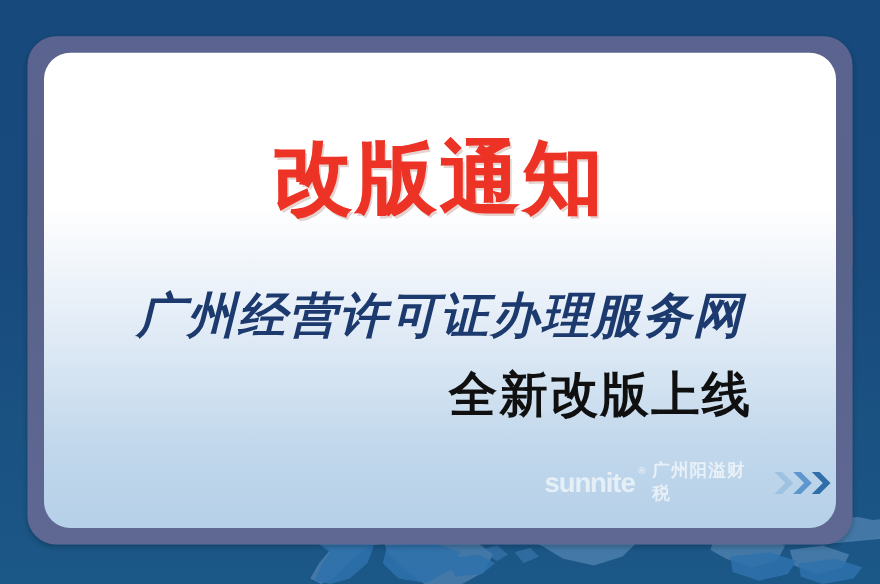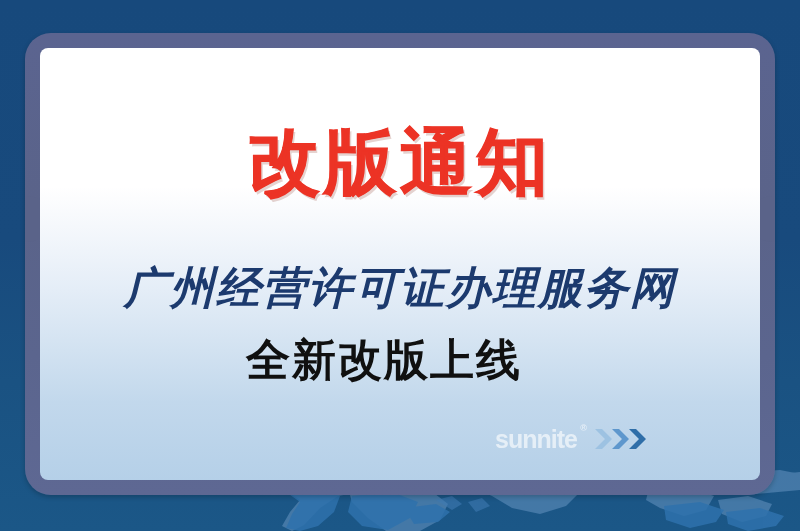--- a/index.html
+++ b/index.html
@@ -49,21 +49,21 @@
   .rivet.left  { left: 25px;  border-radius: 0 24px 24px 0; }
   .rivet.right { left: 749px; border-radius: 24px 0 0 24px; }
 
   
   .panel {
     position: absolute;
     left: 40px;
     top: 48px;
     width: 720px;
     height: 432px;
-    border-radius: 8px;
+    border-radius: 24px;
     background: linear-gradient(180deg,
         #ffffff 0%,
         #ffffff 32%,
         #f2f6fb 44%,
         #e4edf7 56%,
         #d2e2f1 70%,
         #c2d8ec 82%,
         #b5d0e8 100%);
     overflow: hidden;
   }
@@ -96,21 +96,21 @@
     letter-spacing: 2px;
     color: #1c3a6e;
     font-style: italic;
   }
 
   .line-black {
     position: absolute;
     left: 44px;
     top: 290px;
     width: 600px;
-    text-align: center;
+    text-align: right;
     font-size: 44px;
     line-height: 1;
     font-weight: 700;
     letter-spacing: 2px;
     color: #101010;
   }
 
   
   .brand {
     position: absolute;
@@ -191,20 +191,21 @@
 
     <div class="line-navy">广州经营许可证办理服务网</div>
 
     <div class="line-black">全新改版上线</div>
 
     <div class="brand">
       <span class="brand-word">
         <span>sunnite</span>
         <span class="brand-reg">®</span>
       </span>
+      <span class="brand-cn">广州阳溢财税</span>
       <span class="chevrons">
         <svg width="58" height="26" viewBox="0 0 58 26" aria-hidden="true">
           <path d="M2 3 L12 13 L2 23 L9 23 L19 13 L9 3 Z" fill="#9dc2e2"></path>
           <path d="M19 3 L29 13 L19 23 L26 23 L36 13 L26 3 Z" fill="#5e97cd"></path>
           <path d="M36 3 L46 13 L36 23 L43 23 L53 13 L43 3 Z" fill="#2f6ea8"></path>
         </svg>
       </span>
     </div>
 
   </div>

